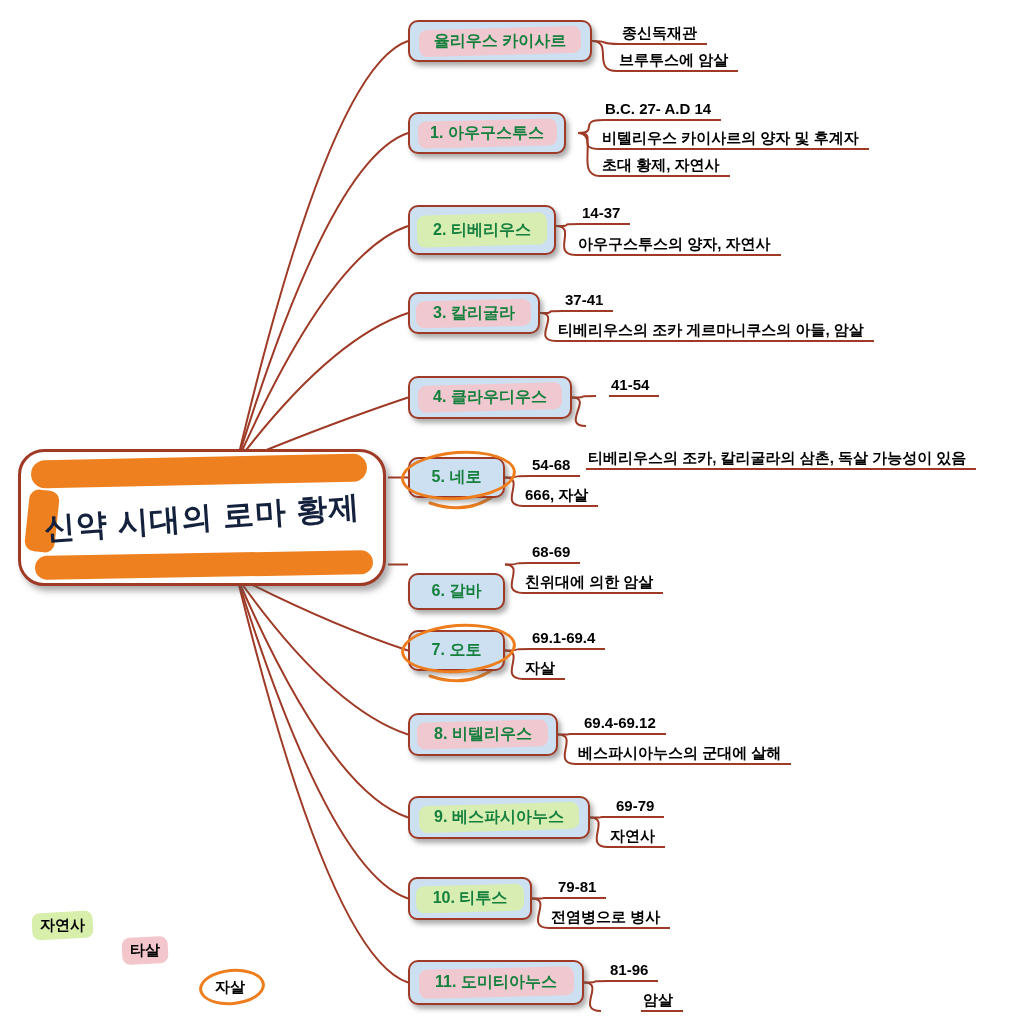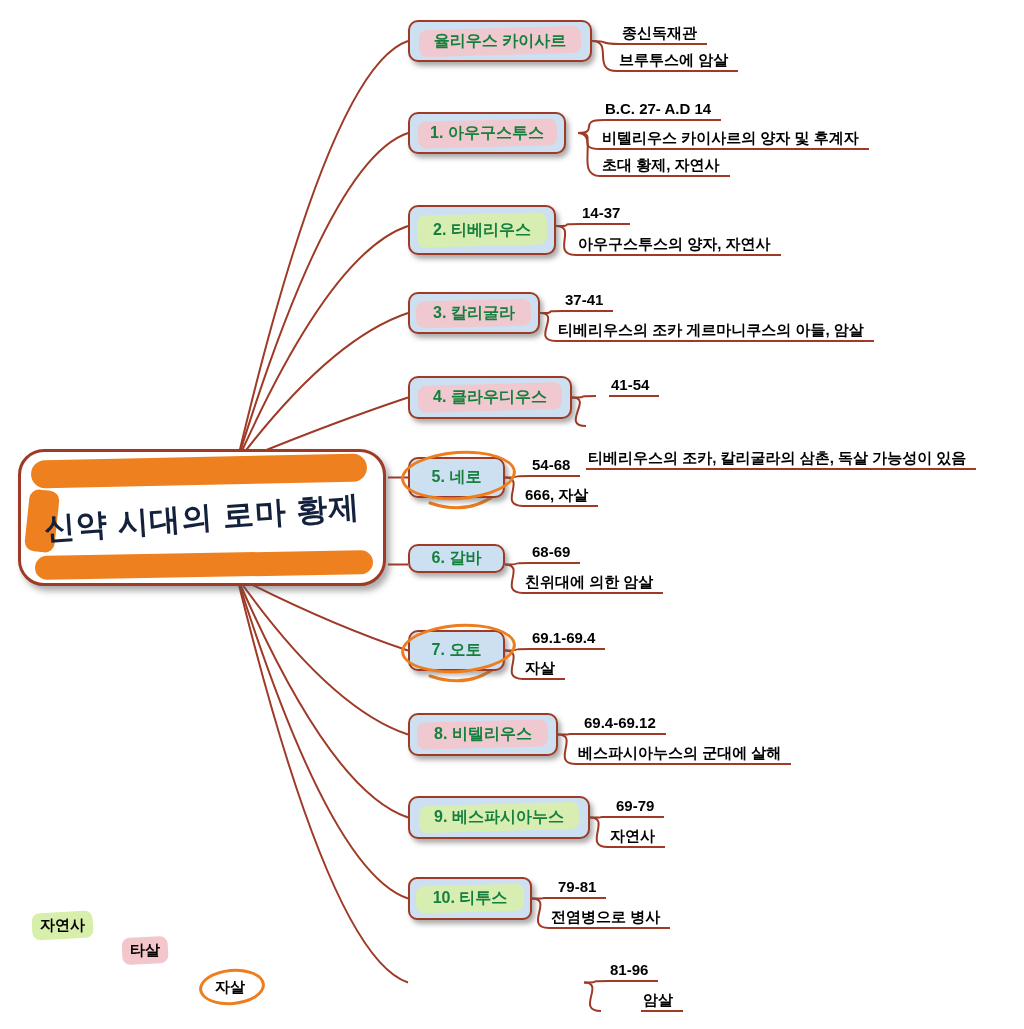--- a/index.html
+++ b/index.html
@@ -153,21 +153,21 @@
       <span class="nlabel">4. 클라우디우스</span>
     </div>
     <div class="detail" style="left: 596px; top: 375px; margin-left: 13px;">41-54</div>
     <div class="detail" style="left: 586px; top: 405px; margin-top: 43px;">티베리우스의 조카, 칼리굴라의 삼촌, 독살 가능성이 있음</div>
     <div class="node blue" style="left: 408px; top: 457px; width: 97px; height: 41px;">
       <span class="nlabel">5. 네로</span>
       <div class="ellipse"></div>
     </div>
     <div class="detail" style="left: 530px; top: 455px;">54-68</div>
     <div class="detail" style="left: 523px; top: 485px;">666, 자살</div>
-    <div class="node blue" style="left: 408px; top: 544px; width: 97px; height: 29px; text-align: center;">
+    <div class="node blue" style="left: 408px; top: 573px; width: 97px; height: 37px; text-align: center;">
       <span class="nlabel">6. 갈바</span>
     </div>
     <div class="detail" style="left: 530px; top: 542px;">68-69</div>
     <div class="detail" style="left: 523px; top: 572px;">친위대에 의한 암살</div>
     <div class="node blue" style="left: 408px; top: 630px; width: 97px; height: 41px;">
       <span class="nlabel">7. 오토</span>
       <div class="ellipse"></div>
     </div>
     <div class="detail" style="left: 530px; top: 628px;">69.1-69.4</div>
     <div class="detail" style="left: 523px; top: 658px;">자살</div>
@@ -182,15 +182,19 @@
       <span class="nlabel">9. 베스파시아누스</span>
     </div>
     <div class="detail" style="left: 614px; top: 796px;">69-79</div>
     <div class="detail" style="left: 608px; top: 826px;">자연사</div>
     <div class="node green" style="left: 408px; top: 877px; width: 124px; height: 43px; border-radius: 9px;">
       <div class="hl"></div>
       <span class="nlabel">10. 티투스</span>
     </div>
     <div class="detail" style="left: 556px; top: 877px;">79-81</div>
     <div class="detail" style="left: 549px; top: 907px;">전염병으로 병사</div>
+    <div class="node pink" style="left: 408px; top: 960px; width: 176px; height: 45px;">
+      <div class="hl"></div>
+      <span class="nlabel">11. 도미티아누스</span>
+    </div>
     <div class="detail" style="left: 608px; top: 960px;">81-96</div>
     <div class="detail" style="left: 601px; top: 990px; margin-left: 40px;">암살</div>
   </div>
 
 </body></html>

